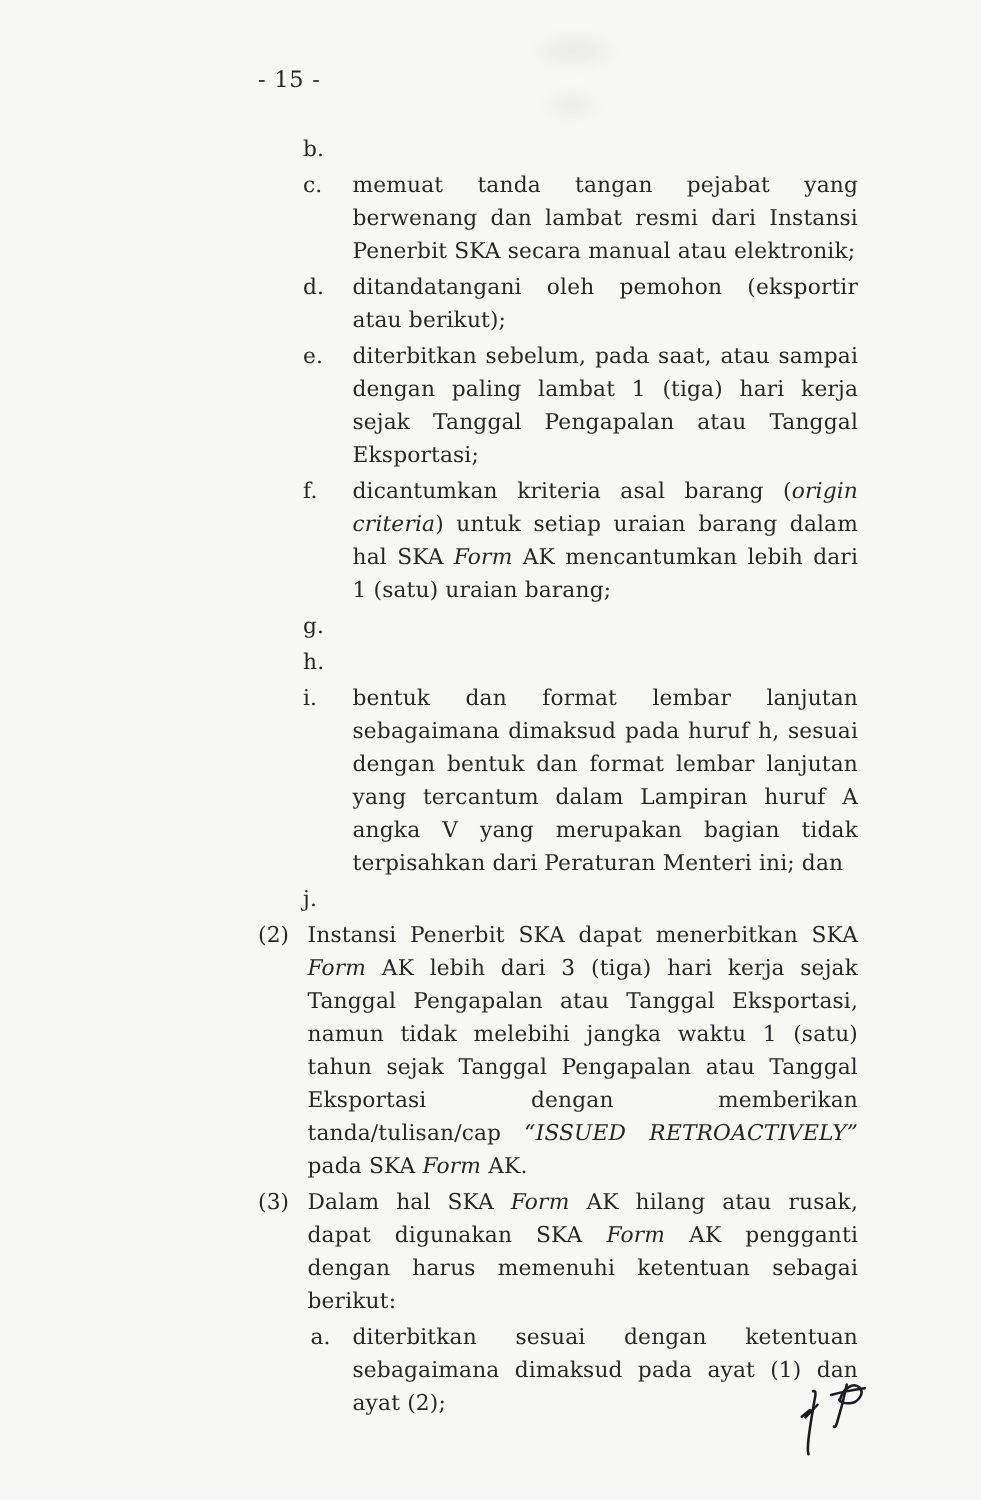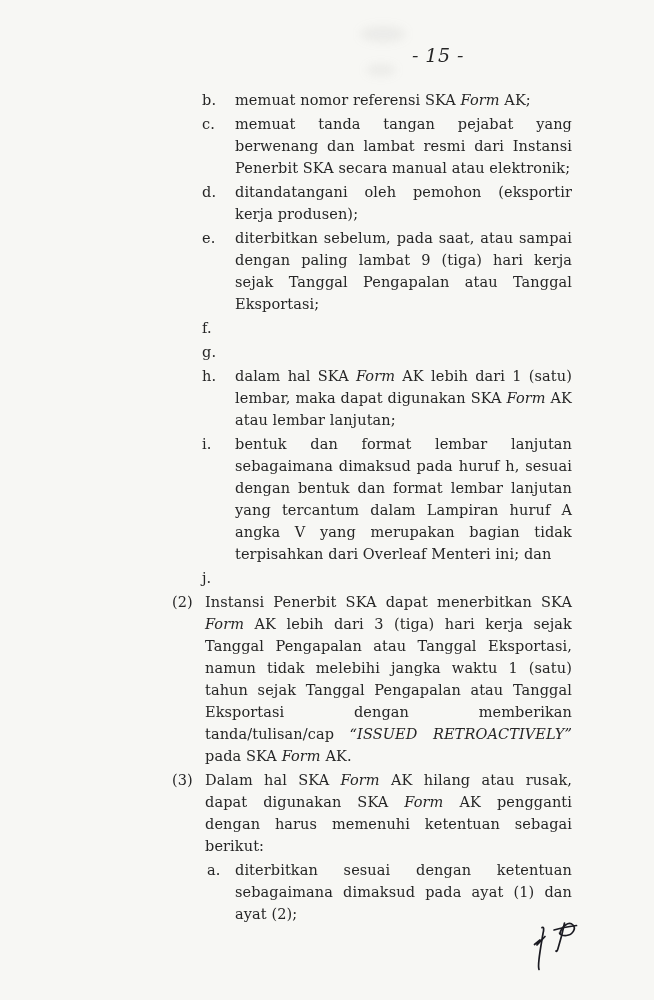--- a/index.html
+++ b/index.html
@@ -14,24 +14,23 @@
   }
   .smudge{
     position:absolute;
     background:rgba(140,140,135,.10);
     filter:blur(5px);
     border-radius:50%;
   }
   .page-number{
     position:absolute;
     top:44px;left:172px;width:292px;
-    text-align:right;
-    font-size:19px;
+    text-align:left;
+    font-size:15px;
     letter-spacing:.5px;
-    font-style:italic;
   }
   .content{
     position:absolute;
     top:89px;left:172px;width:400px;
     font-size:14.5px;
     line-height:22px;
     letter-spacing:.1px;
   }
   .item{display:flex;align-items:flex-start;margin-bottom:2px;}
   .item .label{flex:0 0 33px;}
@@ -59,54 +58,53 @@
   <div class="smudge" style="left:366px;top:64px;width:30px;height:12px;"></div>
 
   <div class="page-number">- 15 -</div>
 
   <div class="content">
 
     <div class="letter-list">
 
       <div class="item">
         <span class="label">b.</span>
-        <div class="text">memuat nomor referensi SKA <i>Form</i> AK;</div>
       </div>
 
       <div class="item">
         <span class="label">c.</span>
         <div class="text">memuat tanda tangan pejabat yang berwenang dan lambat resmi dari Instansi Penerbit SKA secara manual atau elektronik;</div>
       </div>
 
       <div class="item">
         <span class="label">d.</span>
-        <div class="text">ditandatangani oleh pemohon (eksportir kerja produsen);</div>
+        <div class="text">ditandatangani oleh pemohon (eksportir atau berikut);</div>
       </div>
 
       <div class="item">
         <span class="label">e.</span>
-        <div class="text">diterbitkan sebelum, pada saat, atau sampai dengan paling lambat 9 (tiga) hari kerja sejak Tanggal Pengapalan atau Tanggal Eksportasi;</div>
+        <div class="text">diterbitkan sebelum, pada saat, atau sampai dengan paling lambat 1 (tiga) hari kerja sejak Tanggal Pengapalan atau Tanggal Eksportasi;</div>
       </div>
 
       <div class="item">
         <span class="label">f.</span>
+        <div class="text">dicantumkan kriteria asal barang (<i>origin criteria</i>) untuk setiap uraian barang dalam hal SKA <i>Form</i> AK mencantumkan lebih dari 1 (satu) uraian barang;</div>
       </div>
 
       <div class="item">
         <span class="label">g.</span>
       </div>
 
       <div class="item">
         <span class="label">h.</span>
-        <div class="text">dalam hal SKA <i>Form</i> AK lebih dari 1 (satu) lembar, maka dapat digunakan SKA <i>Form</i> AK atau lembar lanjutan;</div>
       </div>
 
       <div class="item">
         <span class="label">i.</span>
-        <div class="text">bentuk dan format lembar lanjutan sebagaimana dimaksud pada huruf h, sesuai dengan bentuk dan format lembar lanjutan yang tercantum dalam Lampiran huruf A angka V yang merupakan bagian tidak terpisahkan dari Overleaf Menteri ini; dan</div>
+        <div class="text">bentuk dan format lembar lanjutan sebagaimana dimaksud pada huruf h, sesuai dengan bentuk dan format lembar lanjutan yang tercantum dalam Lampiran huruf A angka V yang merupakan bagian tidak terpisahkan dari Peraturan Menteri ini; dan</div>
       </div>
 
       <div class="item">
         <span class="label">j.</span>
       </div>
 
     </div>
 
     <div class="num-list">
 

